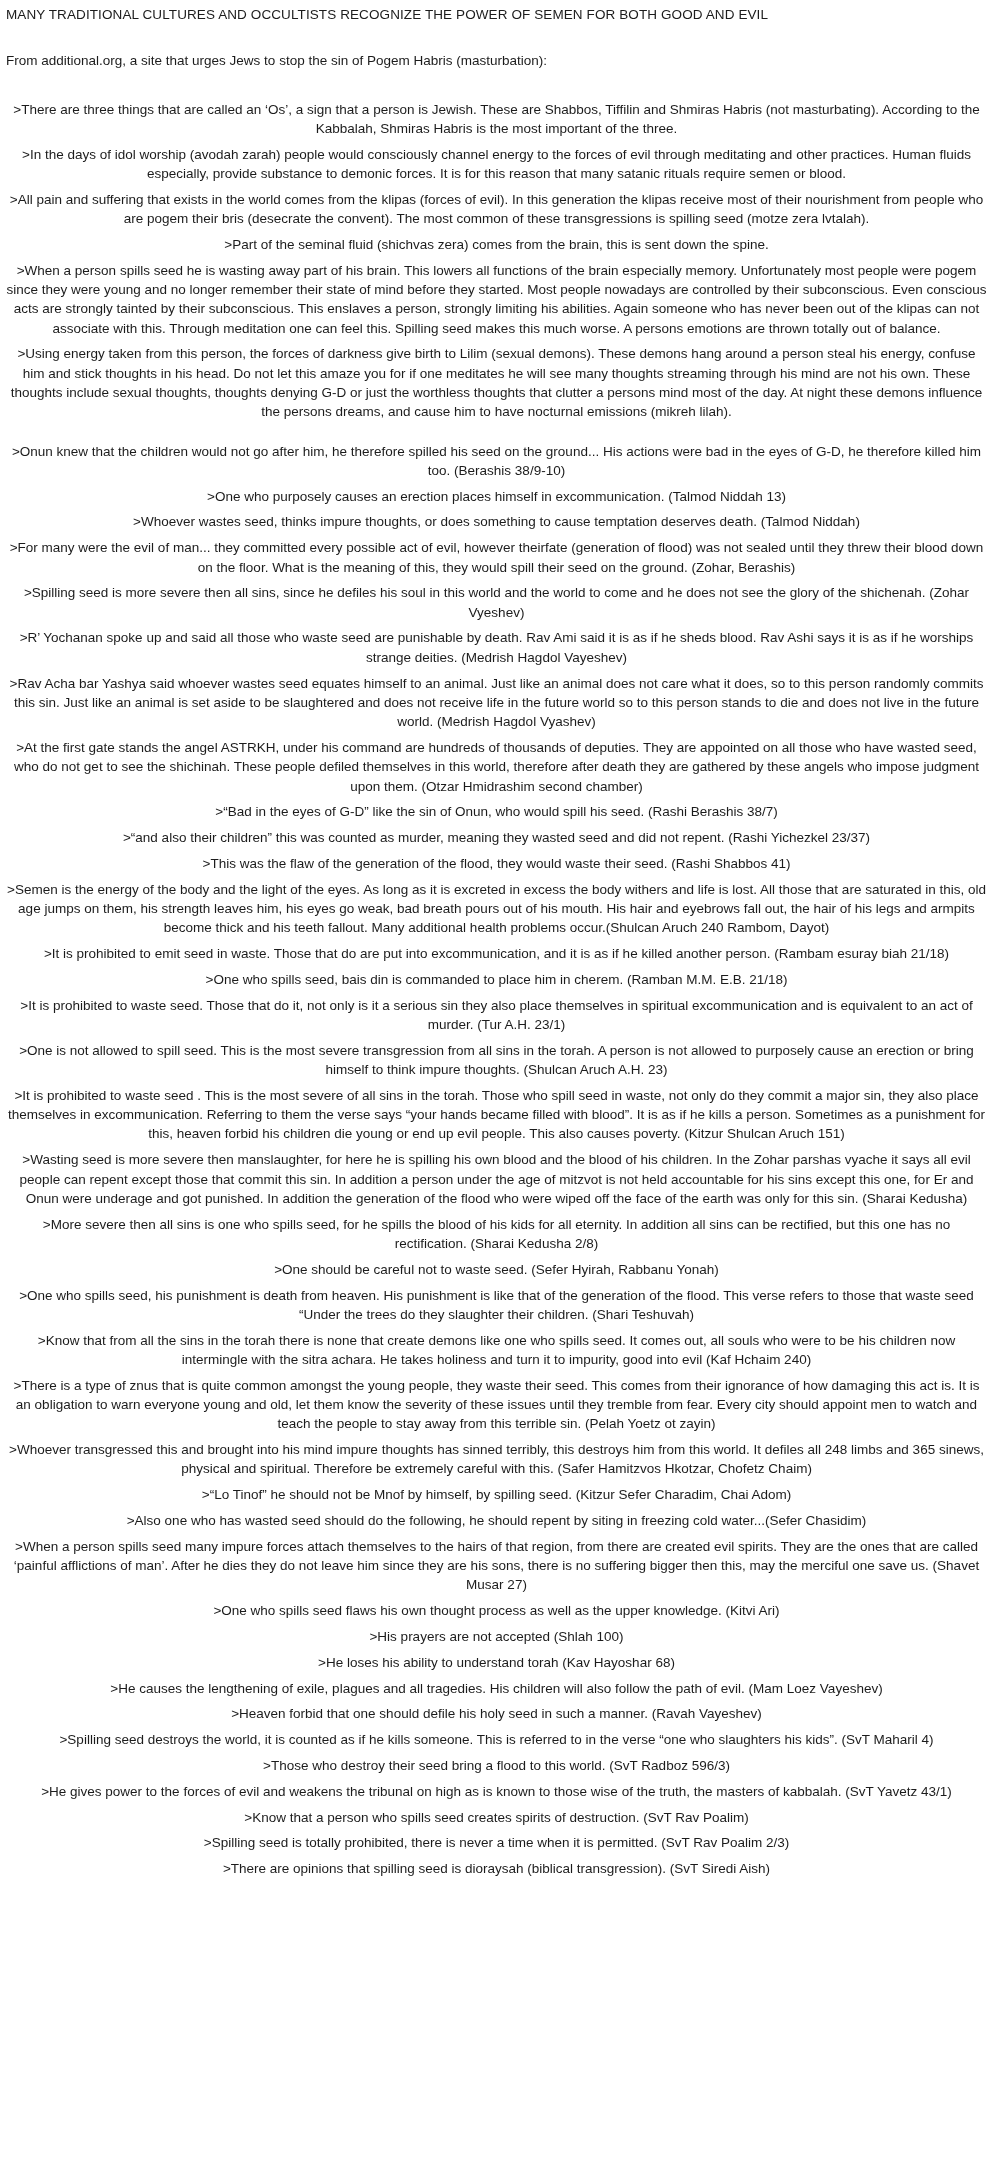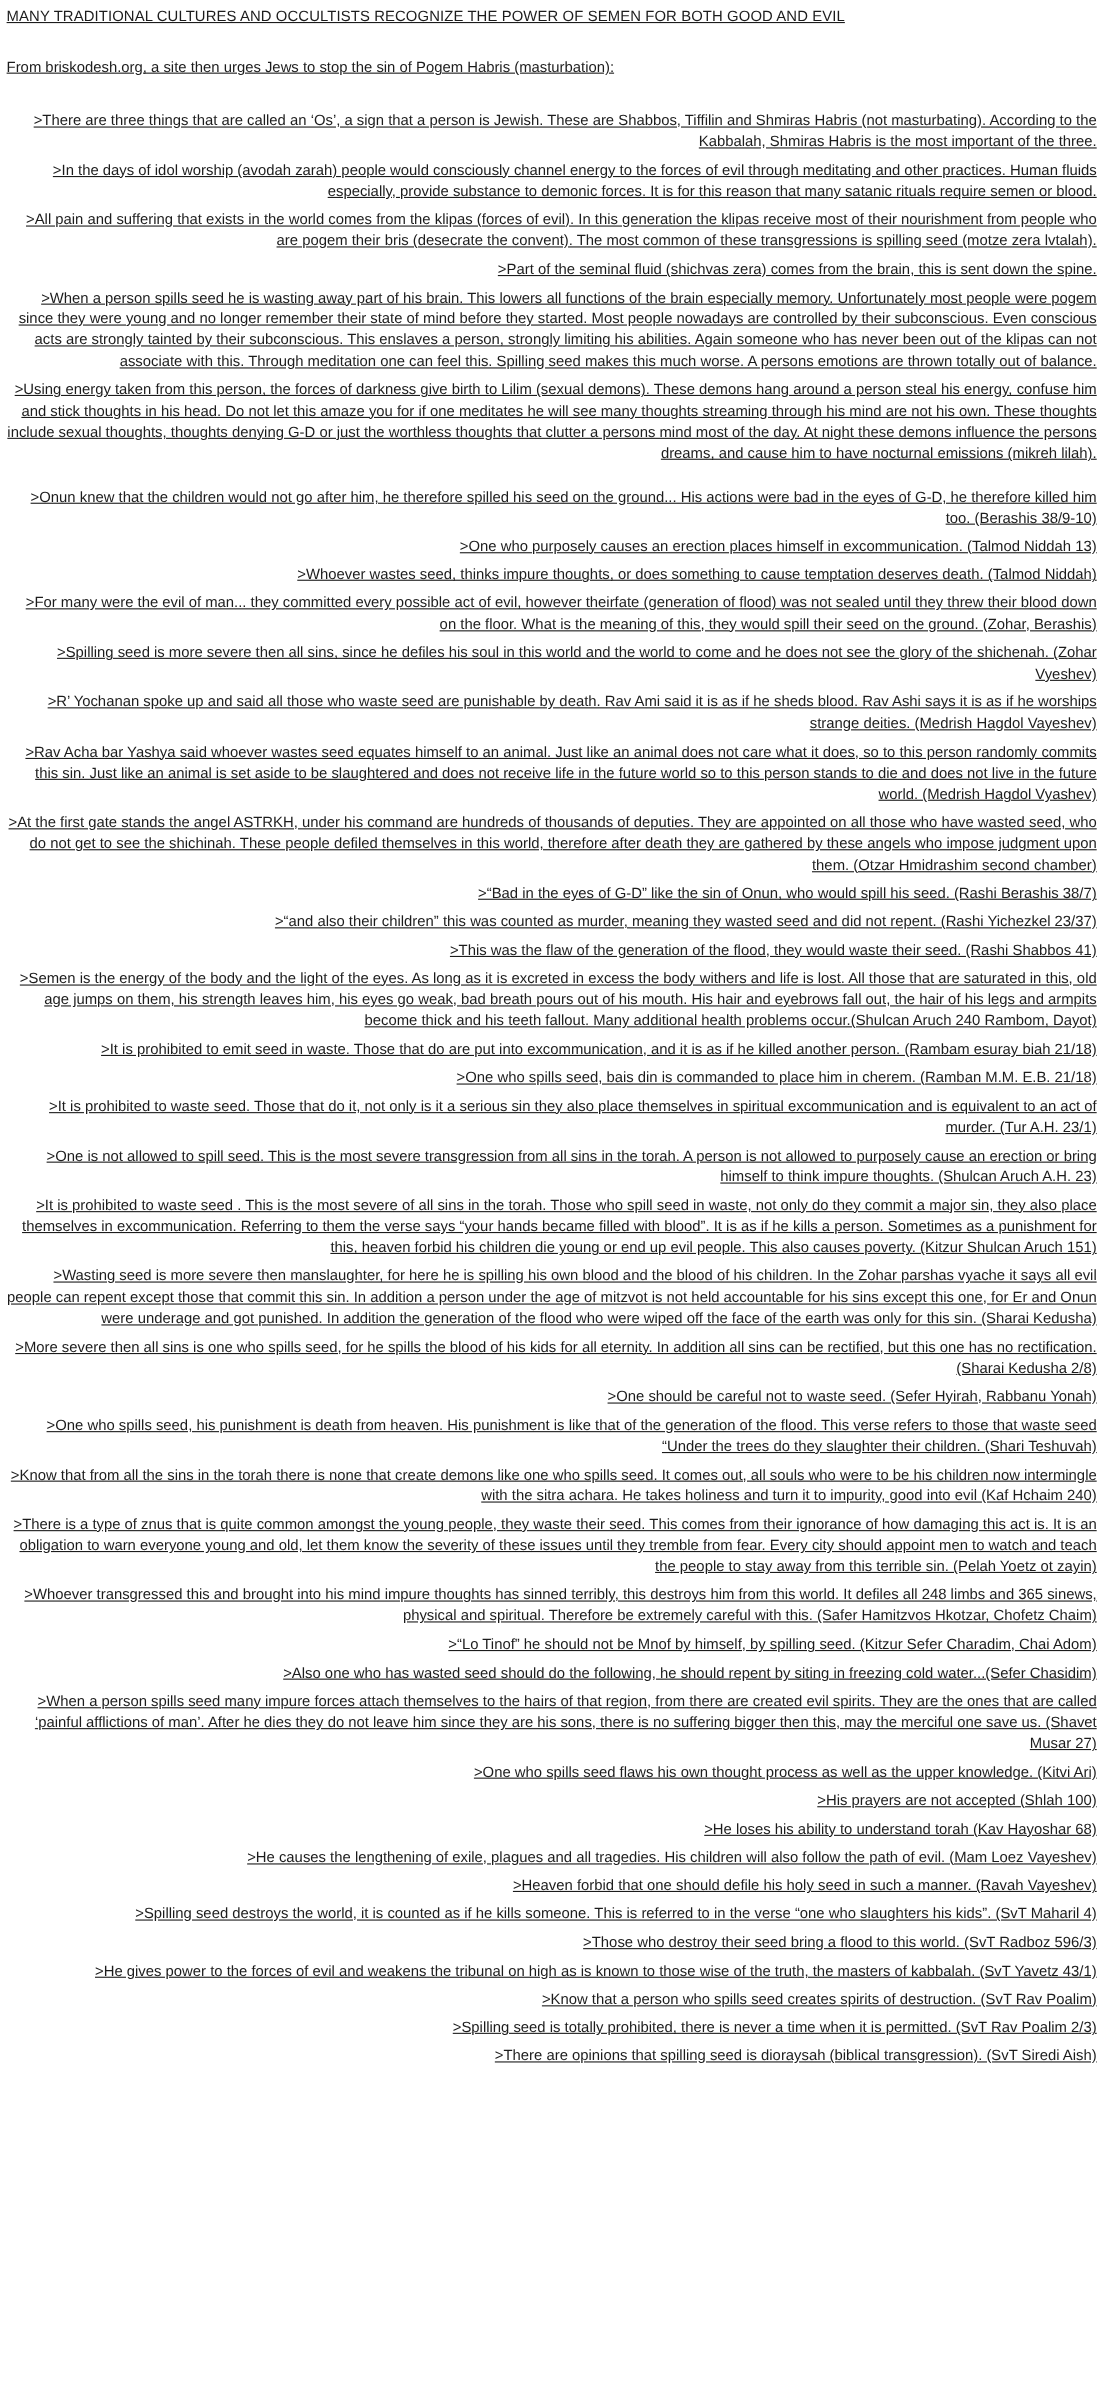--- a/index.html
+++ b/index.html
@@ -9,52 +9,51 @@
   }
   body {
     width: 1000px;
     font-family: "Liberation Sans", "DejaVu Sans", sans-serif;
     -webkit-font-smoothing: antialiased;
   }
   .doc {
     box-sizing: border-box;
     width: 1000px;
     min-height: 2184px;
-    padding: 5px 3px 10px 6px;
+    padding: 5px 13px 10px 6px;
     color: #1c1c1c;
     font-size: 13.5px;
     line-height: 19.3px;
-    text-decoration: underline;
   }
   .doc-title {
     font-size: 13.5px;
     font-weight: 400;
     line-height: 19.3px;
     margin: 0 0 27px 0;
     letter-spacing: 0.1px;
   }
   .intro-line {
     margin: 0 0 29px 0;
   }
   .quote {
     margin: 0 0 6.5px 0;
-    text-align: right;
+    text-align: center;
   }
   .quote:last-child { margin-bottom: 0; }
   .block-gap {
     height: 20px;
   }
 </style>
 </head>
 <body style="background: rgb(255, 255, 255);">
 
 <div class="doc" style="color: rgb(28, 28, 28);">
   <h1 class="doc-title">MANY TRADITIONAL CULTURES AND OCCULTISTS RECOGNIZE THE POWER OF SEMEN FOR BOTH GOOD AND EVIL</h1>
 
-  <p class="intro-line">From briskodesh.org, a site then urges Jews to stop the sin of Pogem Habris (masturbation):</p>
+  <p class="intro-line">From additional.org, a site that urges Jews to stop the sin of Pogem Habris (masturbation):</p>
 
   <div id="block-0">
       <p class="quote">&gt;There are three things that are called an ‘Os’, a sign that a person is Jewish. These are Shabbos, Tiffilin and Shmiras Habris (not mastur­bating). According to the Kabbalah, Shmiras Habris is the most important of the three.</p>
       <p class="quote">&gt;In the days of idol worship (avodah zarah) people would consciously channel energy to the forces of evil through meditating and other practices. Human fluids especially, provide substance to demonic forces. It is for this reason that many satanic rituals require semen or blood.</p>
       <p class="quote">&gt;All pain and suffering that exists in the world comes from the klipas (forces of evil). In this generation the klipas receive most of their nour­ishment from people who are pogem their bris (desecrate the convent). The most common of these transgressions is spilling seed (motze zera lvtalah).</p>
       <p class="quote">&gt;Part of the seminal fluid (shichvas zera) comes from the brain, this is sent down the spine.</p>
       <p class="quote">&gt;When a person spills seed he is wasting away part of his brain. This lowers all functions of the brain especially memory. Unfortunately most people were pogem since they were young and no longer remember their state of mind before they started. Most people nowadays are controlled by their subconscious. Even conscious acts are strongly tainted by their subconscious. This enslaves a person, strongly limit­ing his abilities. Again someone who has never been out of the klipas can not associate with this. Through meditation one can feel this. Spilling seed makes this much worse. A persons emotions are thrown totally out of balance.</p>
       <p class="quote">&gt;Using energy taken from this person, the forces of darkness give birth to Lilim (sexual demons). These demons hang around a person steal his energy, confuse him and stick thoughts in his head. Do not let this amaze you for if one meditates he will see many thoughts streaming through his mind are not his own. These thoughts include sexual thoughts, thoughts denying G-D or just the worthless thoughts that clutter a persons mind most of the day. At night these demons influence the persons dreams, and cause him to have nocturnal emis­sions (mikreh lilah).</p>
     </div>
 

